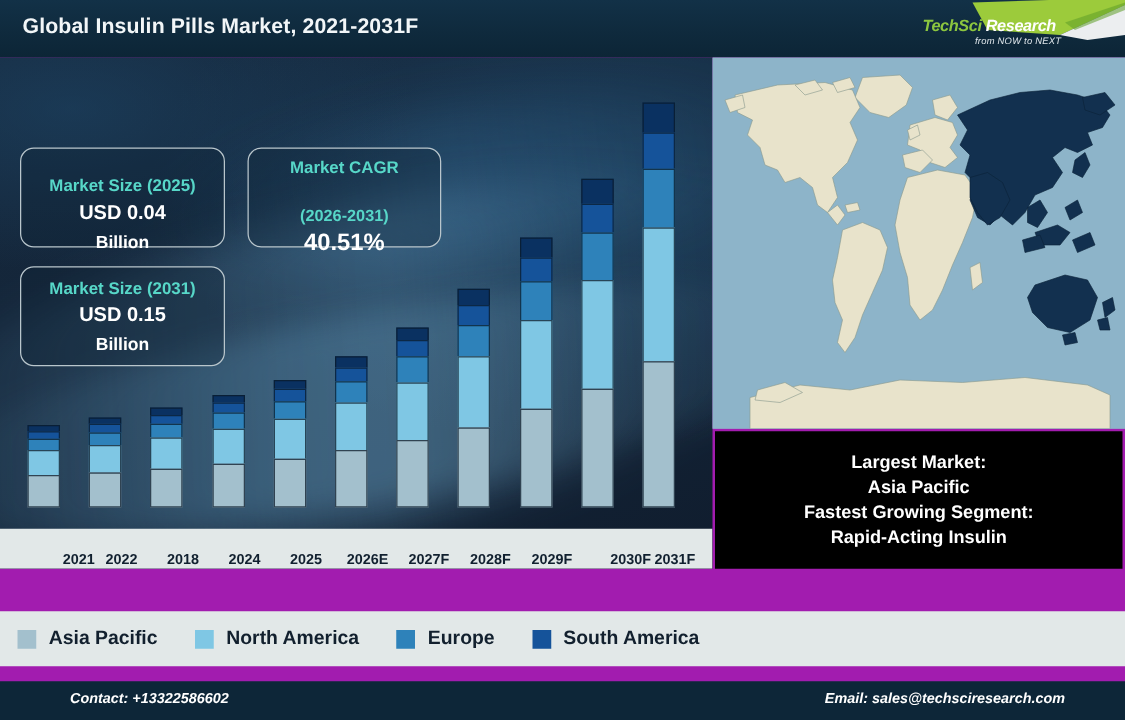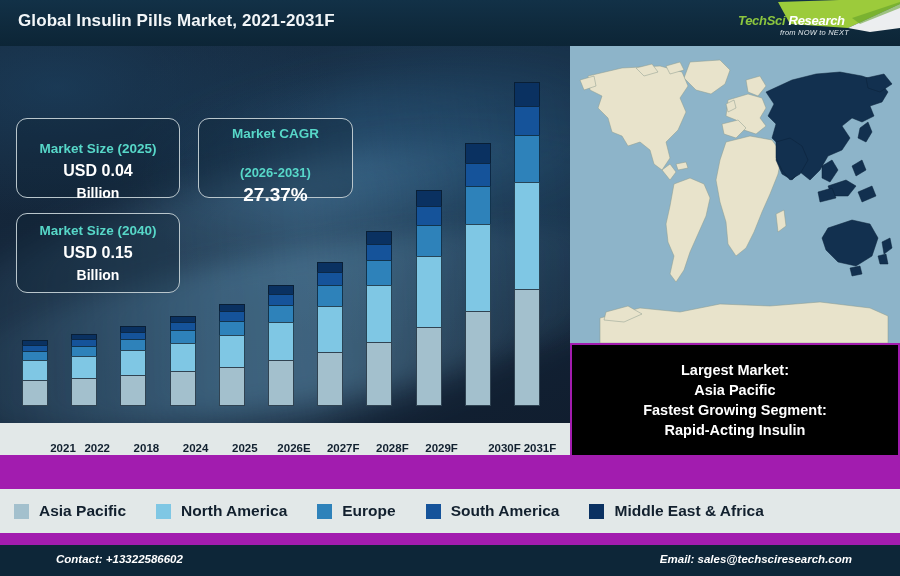--- a/index.html
+++ b/index.html
@@ -280,25 +280,25 @@
 
     <div class="card" id="card-size-2025">
       <div class="card-title">Market Size (2025)</div>
       <div class="card-val">USD 0.04</div>
       <div class="card-unit">Billion</div>
     </div>
 
     <div class="card" id="card-cagr">
       <div class="card-title">Market CAGR</div>
       <div class="card-sub">(2026-2031)</div>
-      <div class="card-pct">27.37%</div>
+      <div class="card-pct">40.51%</div>
     </div>
 
     <div class="card" id="card-size-2031">
-      <div class="card-title">Market Size (2040)</div>
+      <div class="card-title">Market Size (2031)</div>
       <div class="card-val">USD 0.15</div>
       <div class="card-unit">Billion</div>
     </div>
   </div>
 
   <div class="map-panel">
     <svg viewBox="0 0 330 297" preserveAspectRatio="none">
       <rect x="0" y="0" width="330" height="297" fill="#8db4c9"></rect>
       <g fill="#e8e3cb" stroke="#8a9a8f" stroke-width="0.5">
 
@@ -388,24 +388,20 @@
         <span class="legend-label">North America</span>
       </div>
       <div class="legend-item">
         <span class="legend-swatch" style="background: rgb(46, 130, 186);"></span>
         <span class="legend-label">Europe</span>
       </div>
       <div class="legend-item">
         <span class="legend-swatch" style="background: rgb(21, 83, 154);"></span>
         <span class="legend-label">South America</span>
       </div>
-      <div class="legend-item">
-        <span class="legend-swatch" style="background: rgb(10, 49, 97);"></span>
-        <span class="legend-label">Middle East &amp; Africa</span>
-      </div>
     </div>
 
   <div class="footer">
     <span id="footer-contact">Contact: +13322586602</span>
     <span id="footer-email">Email: sales@techsciresearch.com</span>
   </div>
 
 </div>
 
 </body></html>

